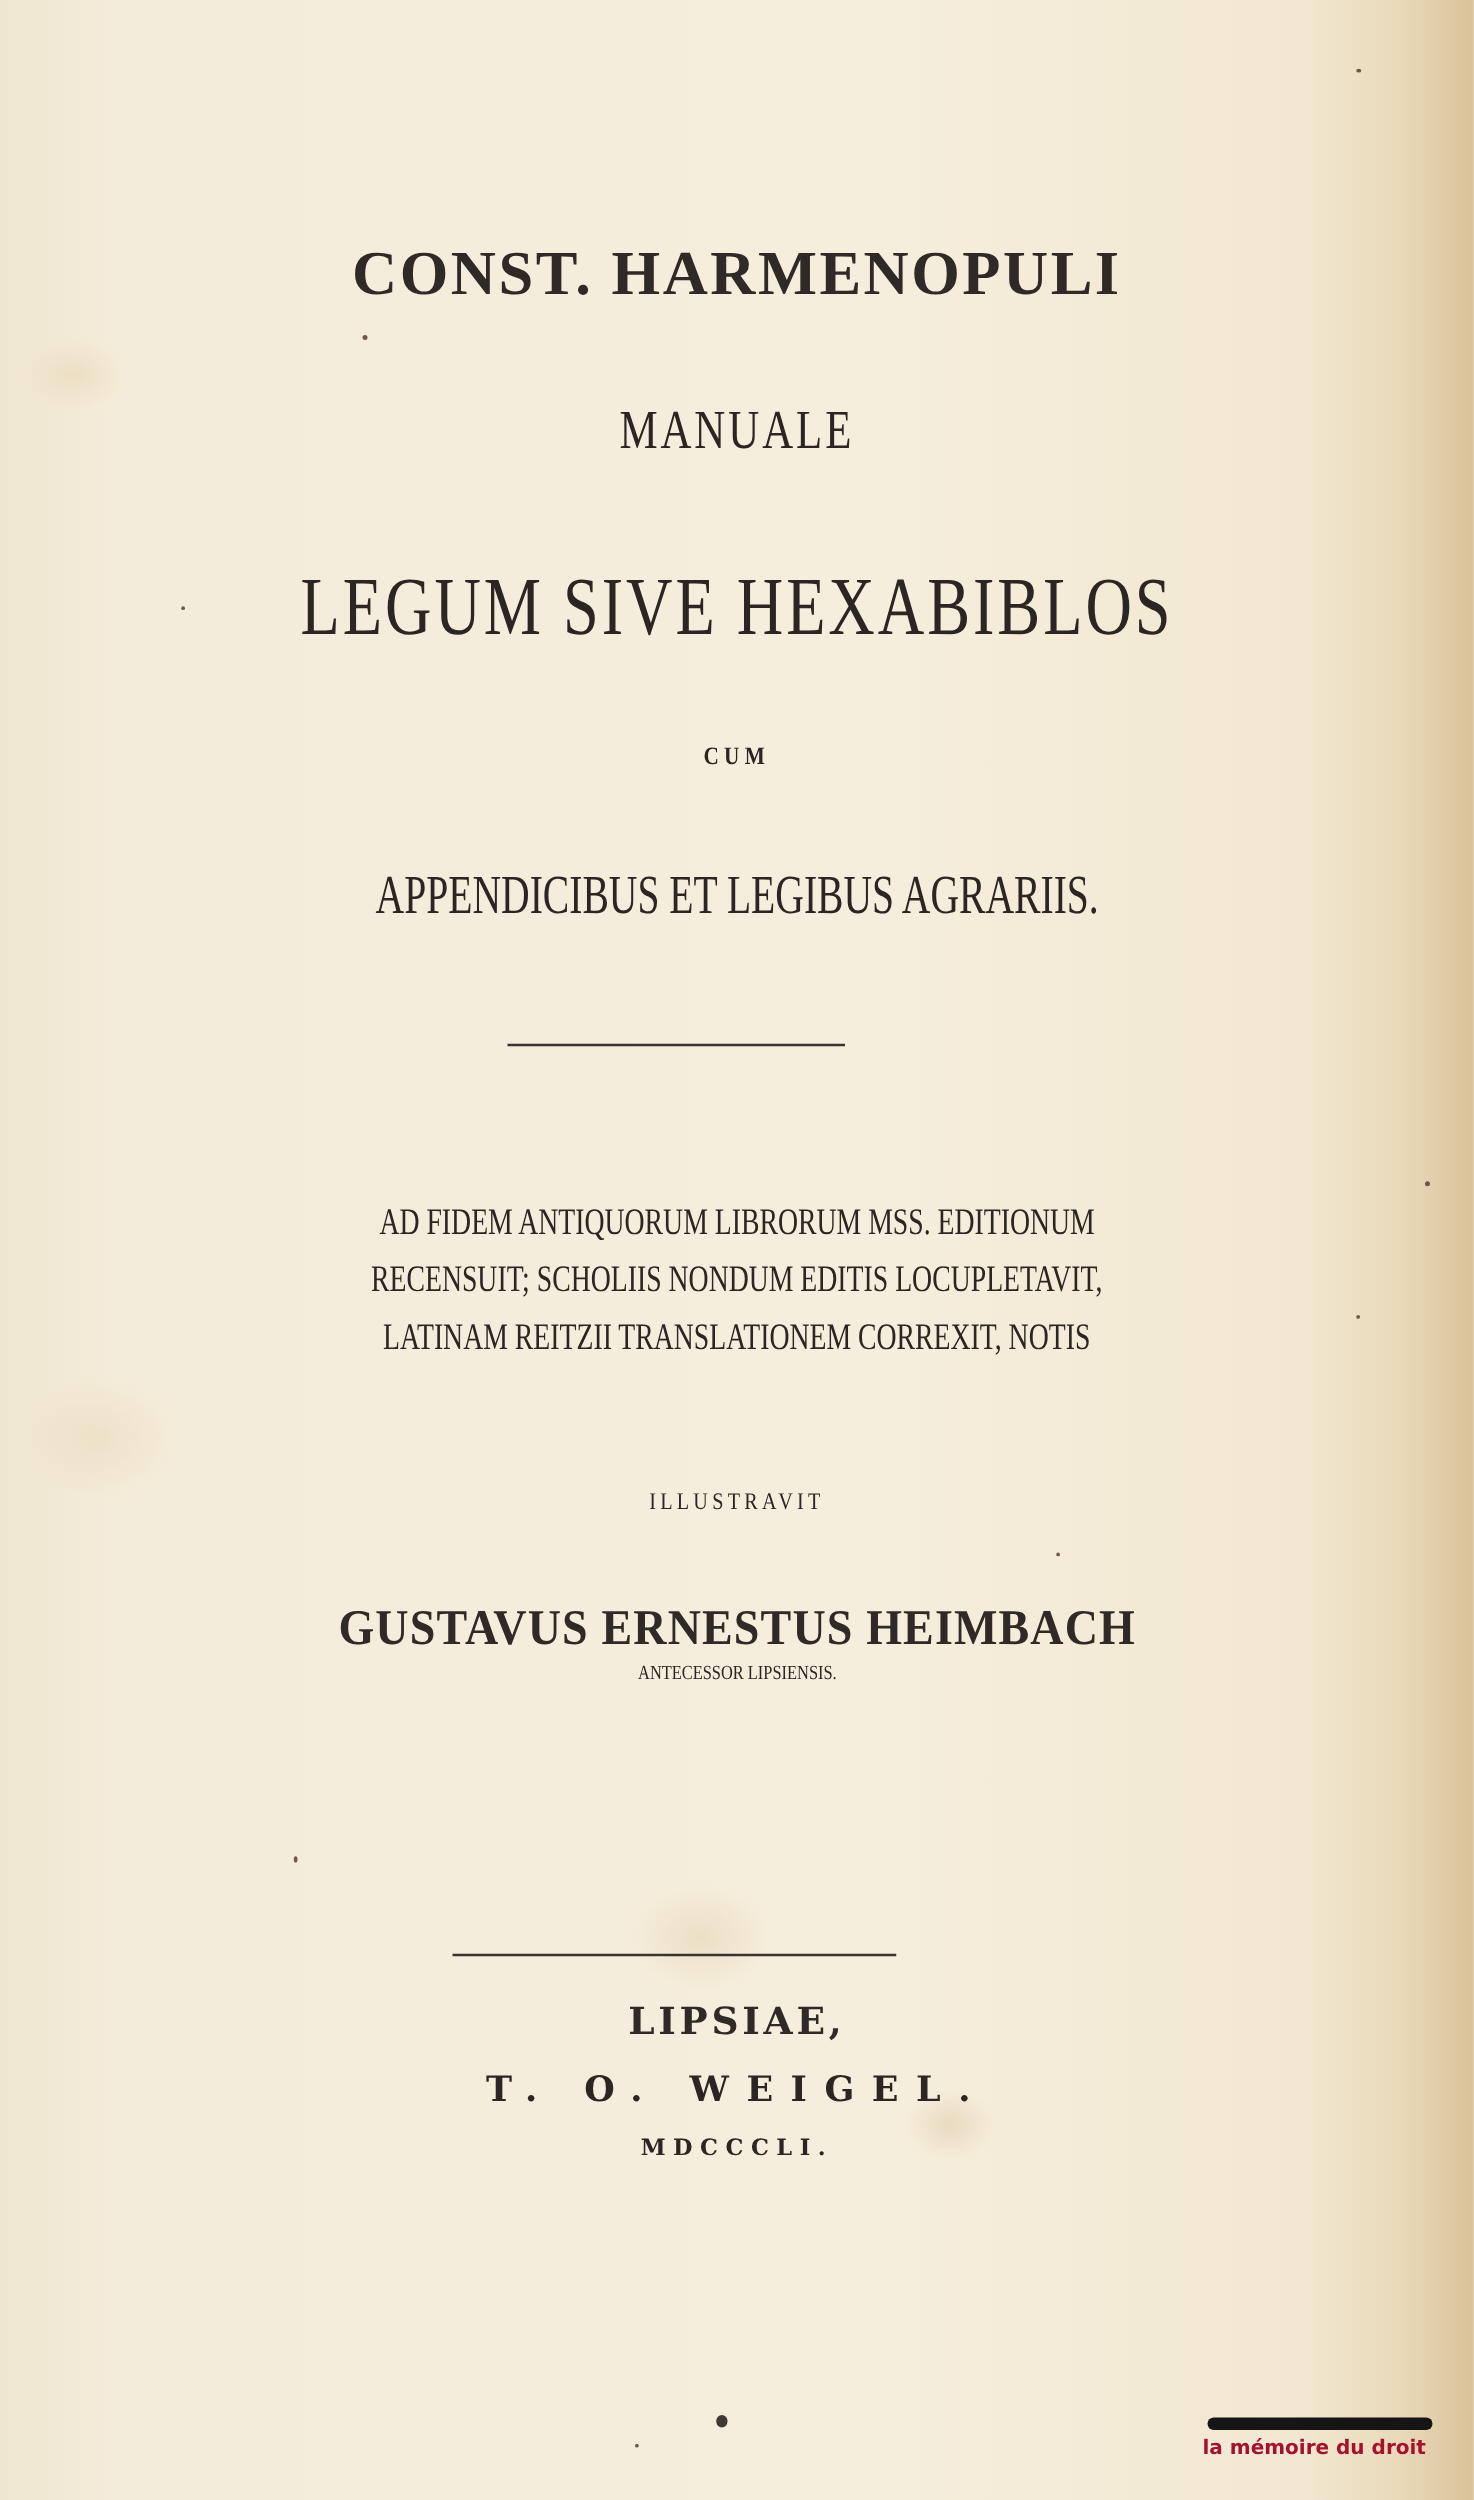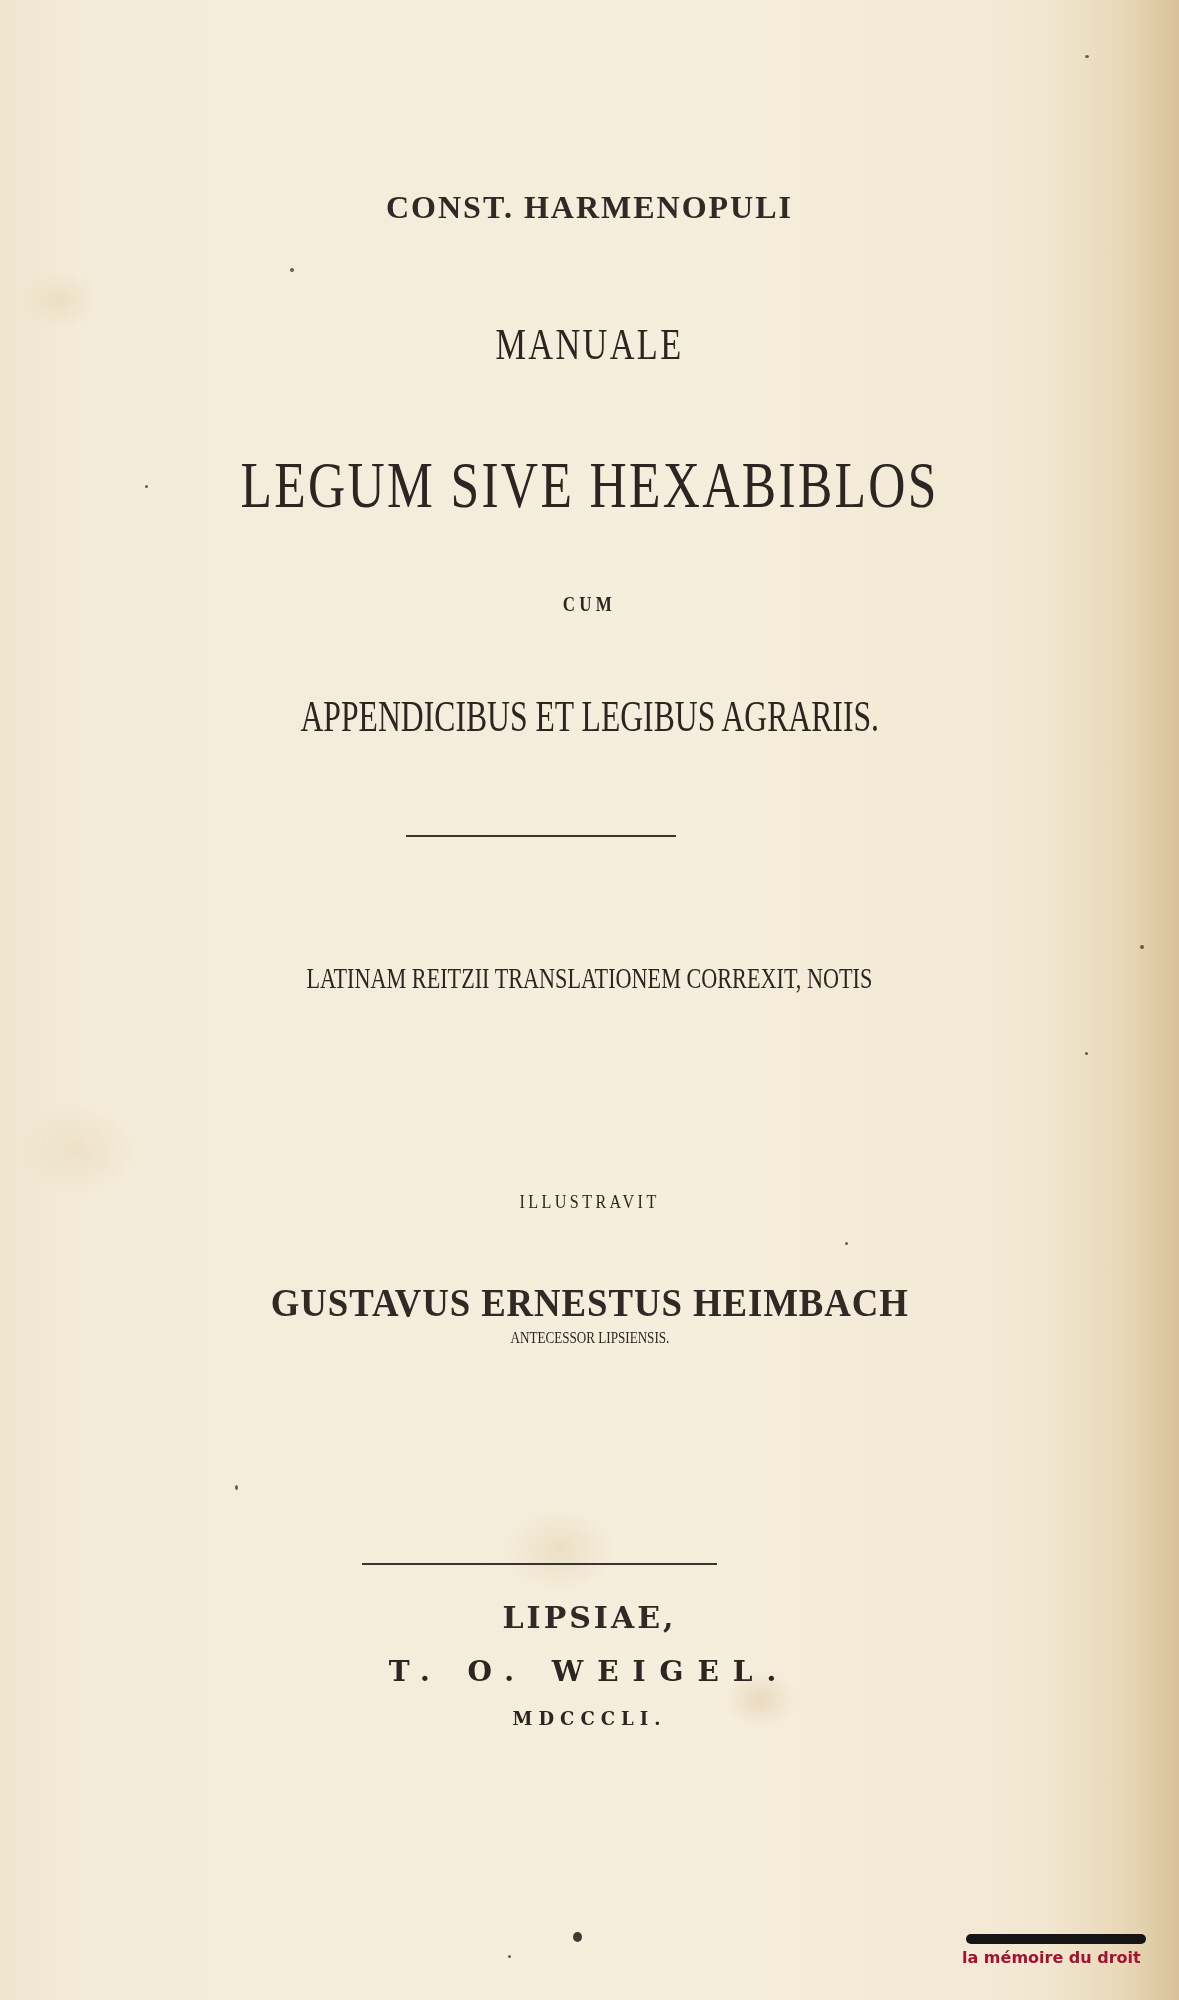--- a/index.html
+++ b/index.html
@@ -23,21 +23,21 @@
   #logo .mdd { position:absolute; left:2px; top:0; font-family:"DejaVu Sans", sans-serif; font-weight:bold; font-size:74px; line-height:80px; color:#a5122f; letter-spacing:-3px; }
   #logo .mdd .hollow { color:transparent; -webkit-text-stroke:2px #a5122f; }
   #logo .bar { position:absolute; left:6px; top:96px; width:180px; height:10px; border-radius:5px; background:#151515; }
   #logo .tag { position:absolute; left:2px; top:110px; font-family:"DejaVu Sans", sans-serif; font-weight:bold; font-size:16px; color:#a5122f; white-space:nowrap; }
 </style>
 </head>
 <body>
 
 <div>
 
-  <div class="line slab" style="top:188px; font-size:32px; letter-spacing:2px;">
+  <div class="line slab" style="top:188px; font-size:50px; letter-spacing:2px;">
     <span class="cond" style="transform:scaleX(1.0);">CONST. HARMENOPULI</span>
   </div>
 
   <div class="line" style="top:318px; font-size:44px; letter-spacing:3px;">
     <span class="cond" style="transform:scaleX(0.78);">MANUALE</span>
   </div>
 
   <div class="line" style="top:446px; font-size:66px; letter-spacing:3px;">
     <span class="cond" style="transform:scaleX(0.78);">LEGUM SIVE HEXABIBLOS</span>
   </div>
@@ -46,20 +46,22 @@
     <span class="cond" style="transform:scaleX(0.85);">CUM</span>
   </div>
 
   <div class="line" style="top:690px; font-size:44px;">
     <span class="cond" style="transform:scaleX(0.72);">APPENDICIBUS ET LEGIBUS AGRARIIS.</span>
   </div>
 
   <div class="rule" style="top:835px; left:406px; width:270px;"></div>
 
   <div class="line" style="top:955px; font-size:30px; line-height:46px;">
+    <div><span class="cond" style="transform:scaleX(0.74);">AD FIDEM ANTIQUORUM LIBRORUM MSS. EDITIONUM</span></div>
+    <div><span class="cond" style="transform:scaleX(0.74);">RECENSUIT; SCHOLIIS NONDUM EDITIS LOCUPLETAVIT,</span></div>
     <div><span class="cond" style="transform:scaleX(0.74);">LATINAM REITZII TRANSLATIONEM CORREXIT, NOTIS</span></div>
   </div>
 
   <div class="line" style="top:1190px; font-size:19px; letter-spacing:4px;">
     <span class="cond" style="transform:scaleX(0.85);">ILLUSTRAVIT</span>
   </div>
 
   <div class="line slab" style="top:1278px; font-size:40px; letter-spacing:1px;">
     <span class="cond" style="transform:scaleX(0.92);">GUSTAVUS ERNESTUS HEIMBACH</span>
   </div>

